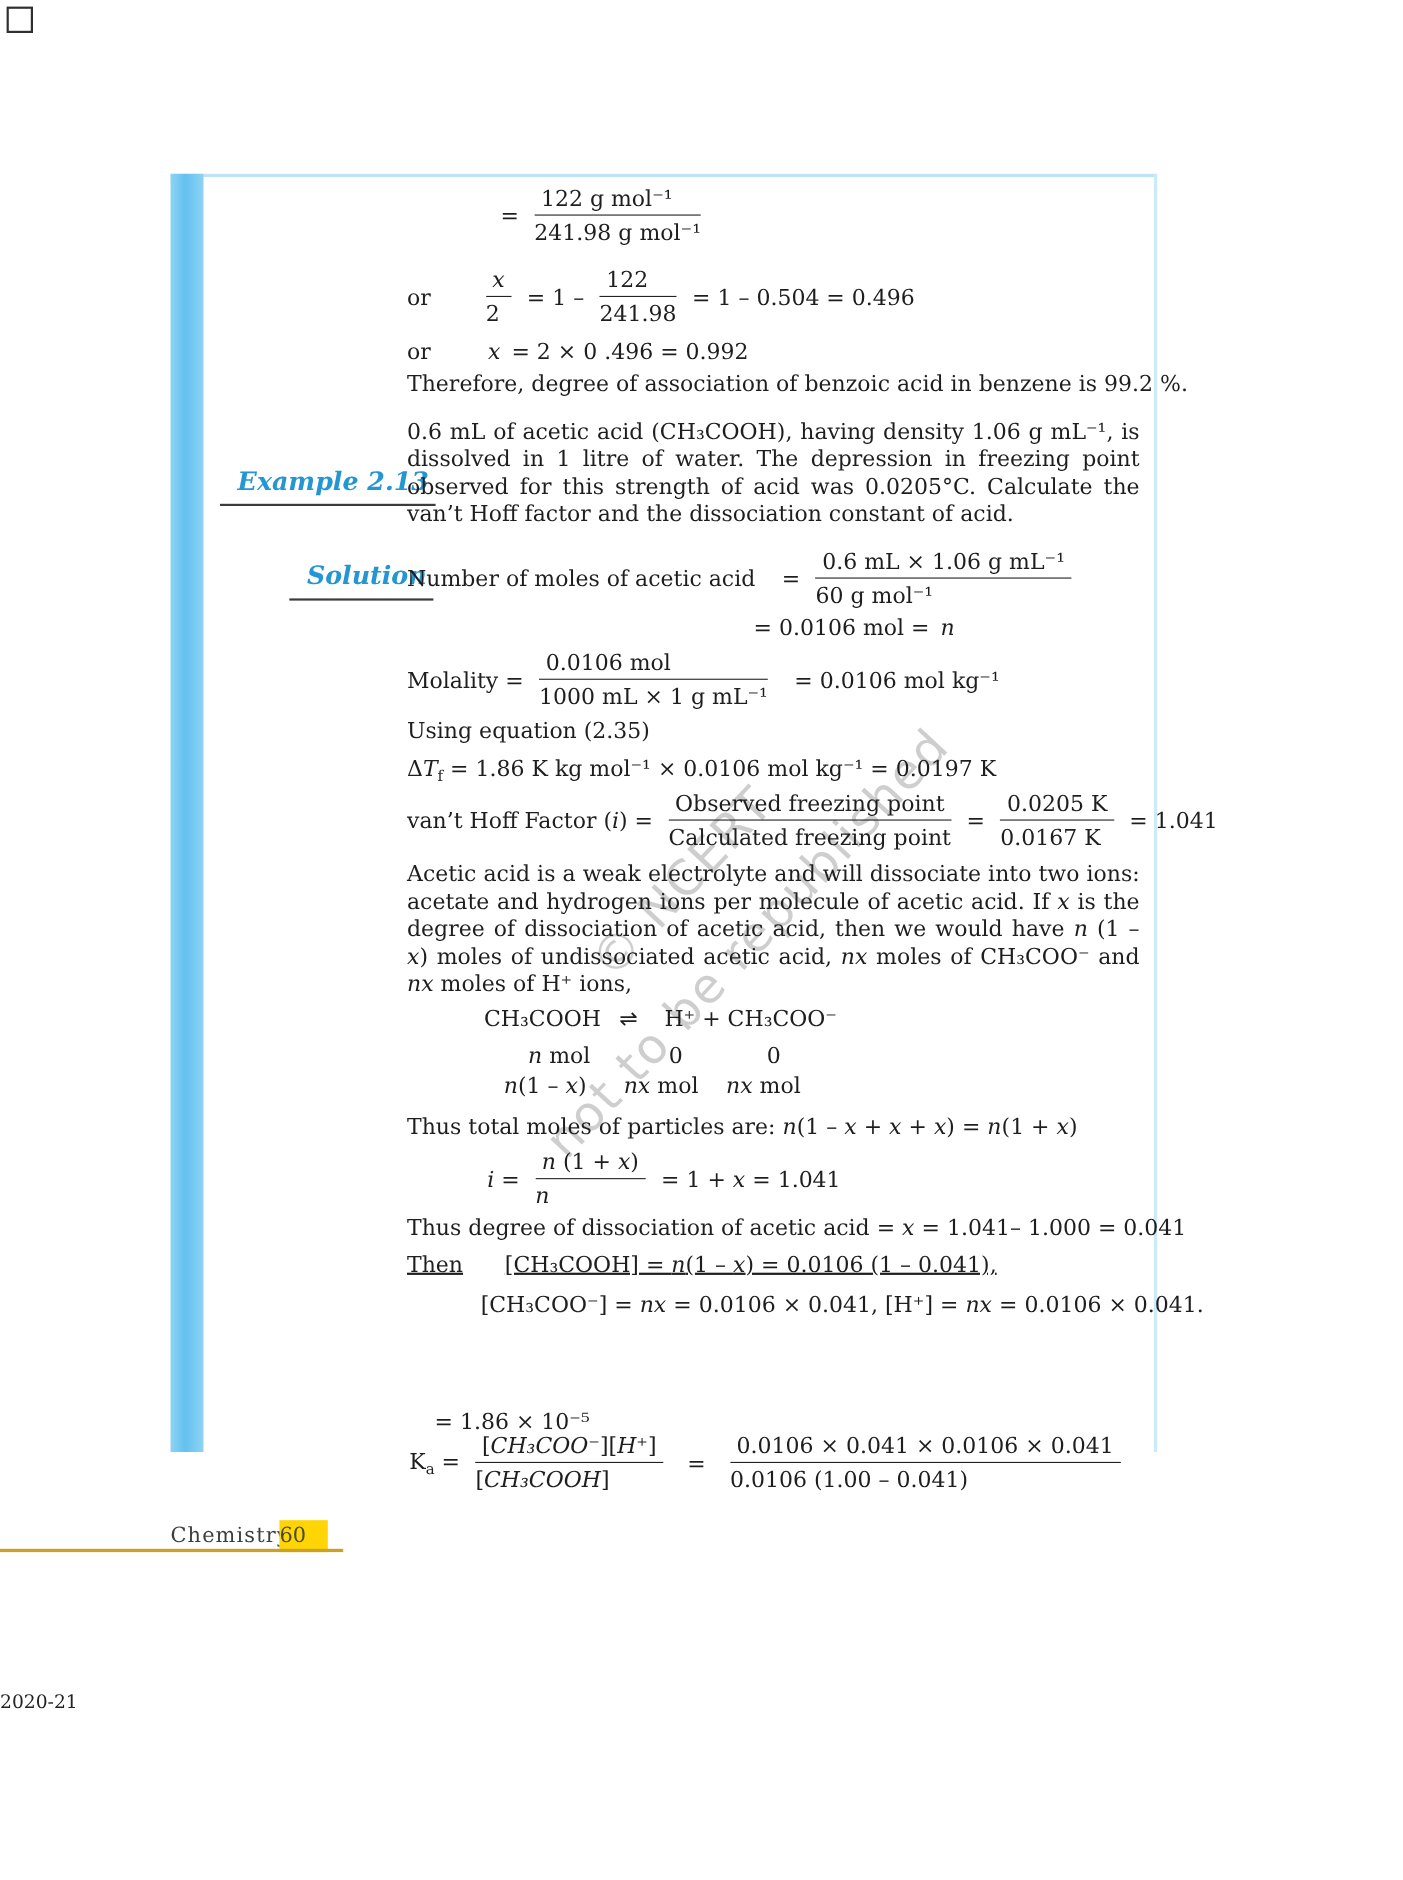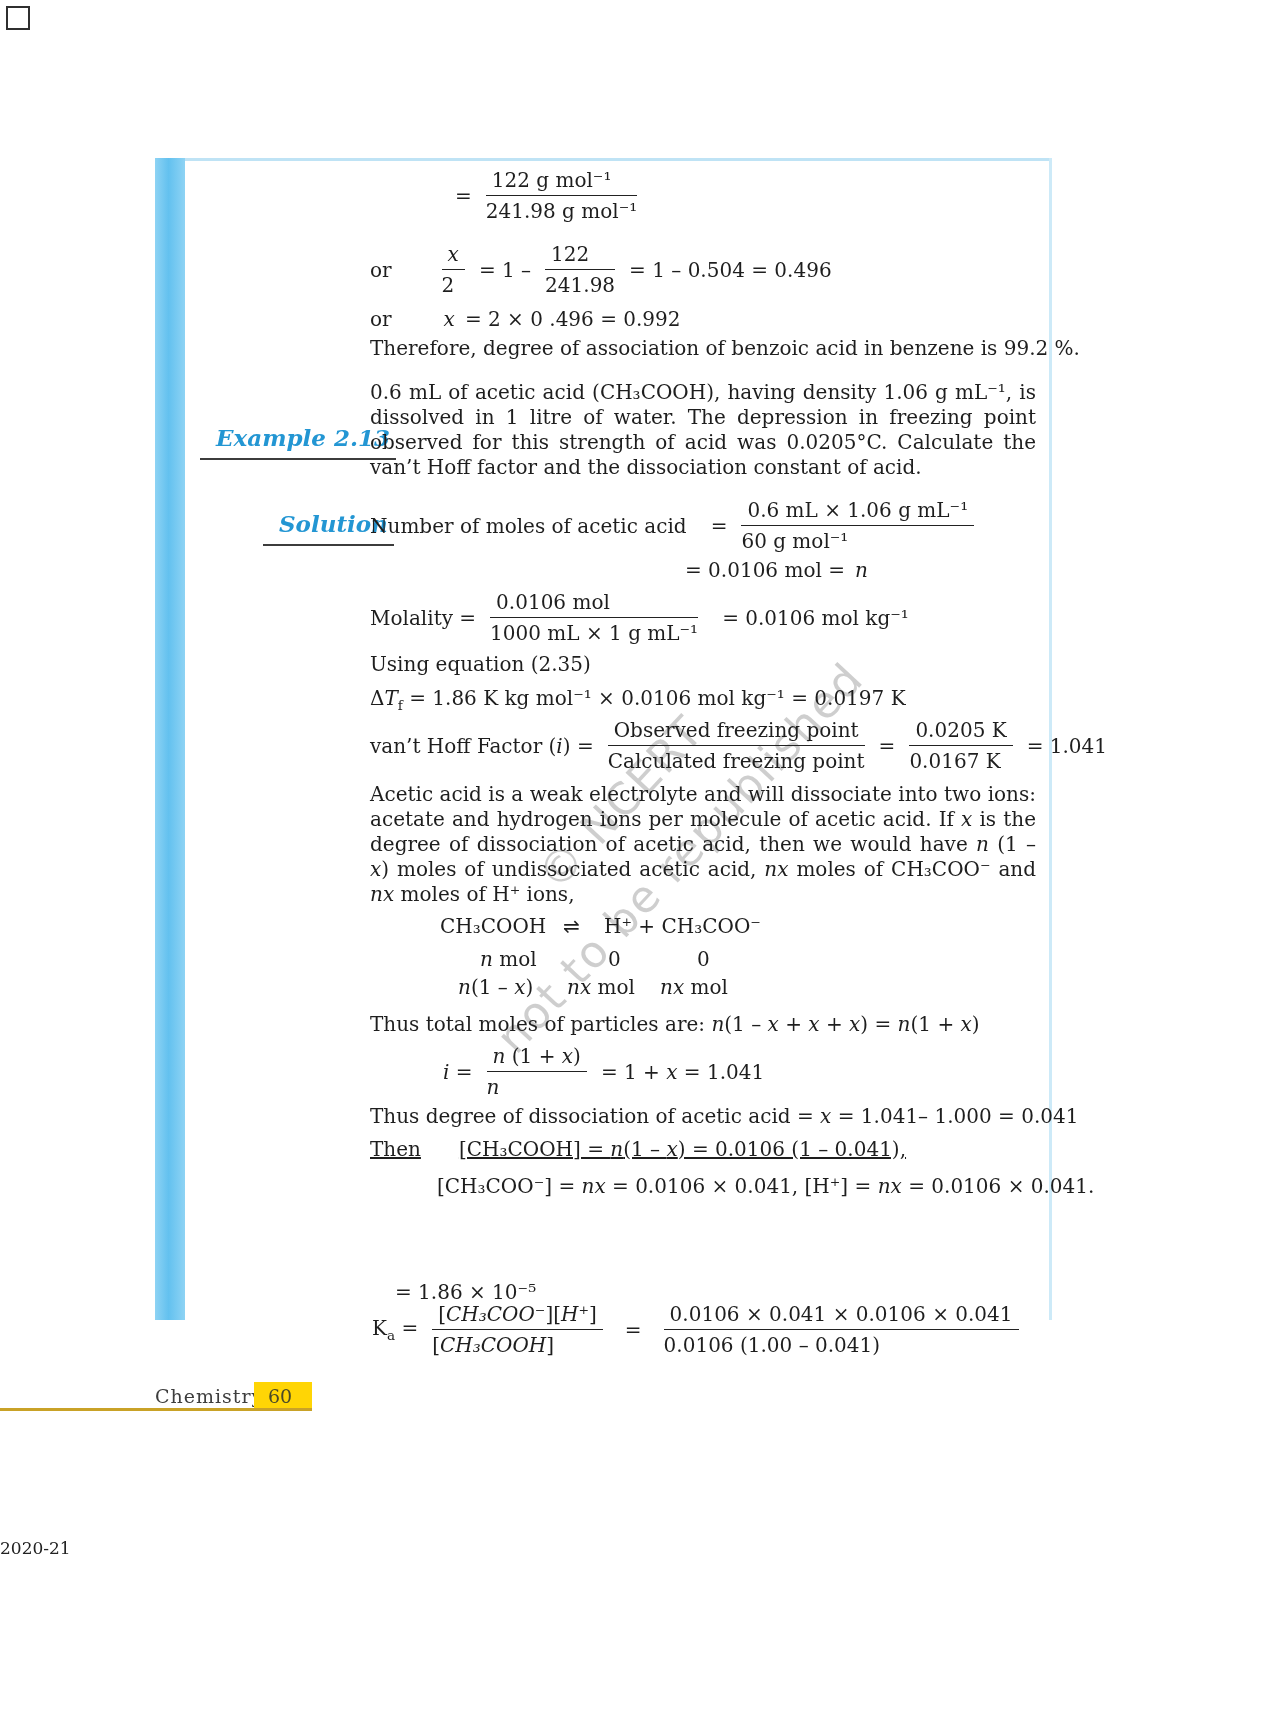--- a/index.html
+++ b/index.html
@@ -78,21 +78,21 @@
   .rx-arrow { font-family: "DejaVu Sans", sans-serif; }
 
   
   .footer-book {
     position: absolute; left: 155px; top: 1385px;
     font-size: 19px; color: #3d3d3d; letter-spacing: 1px;
   }
   .page-badge {
     position: absolute; left: 254px; top: 1382px;
     background: #ffd505; color: #4a4a28;
-    font-size: 19px; padding: 3px 20px 4px 14px;
+    font-size: 19px; padding: 3px 20px 4px 0;
   }
   .footer-rule {
     position: absolute; left: 0; top: 1408px;
     width: 312px; height: 3px; background: #c9a227;
   }
   .print-year {
     position: absolute; left: 0; top: 1538px; width: 1180px;
     text-align: left; font-size: 17px; color: #222;
   }
   sub { font-size: 0.68em; }

